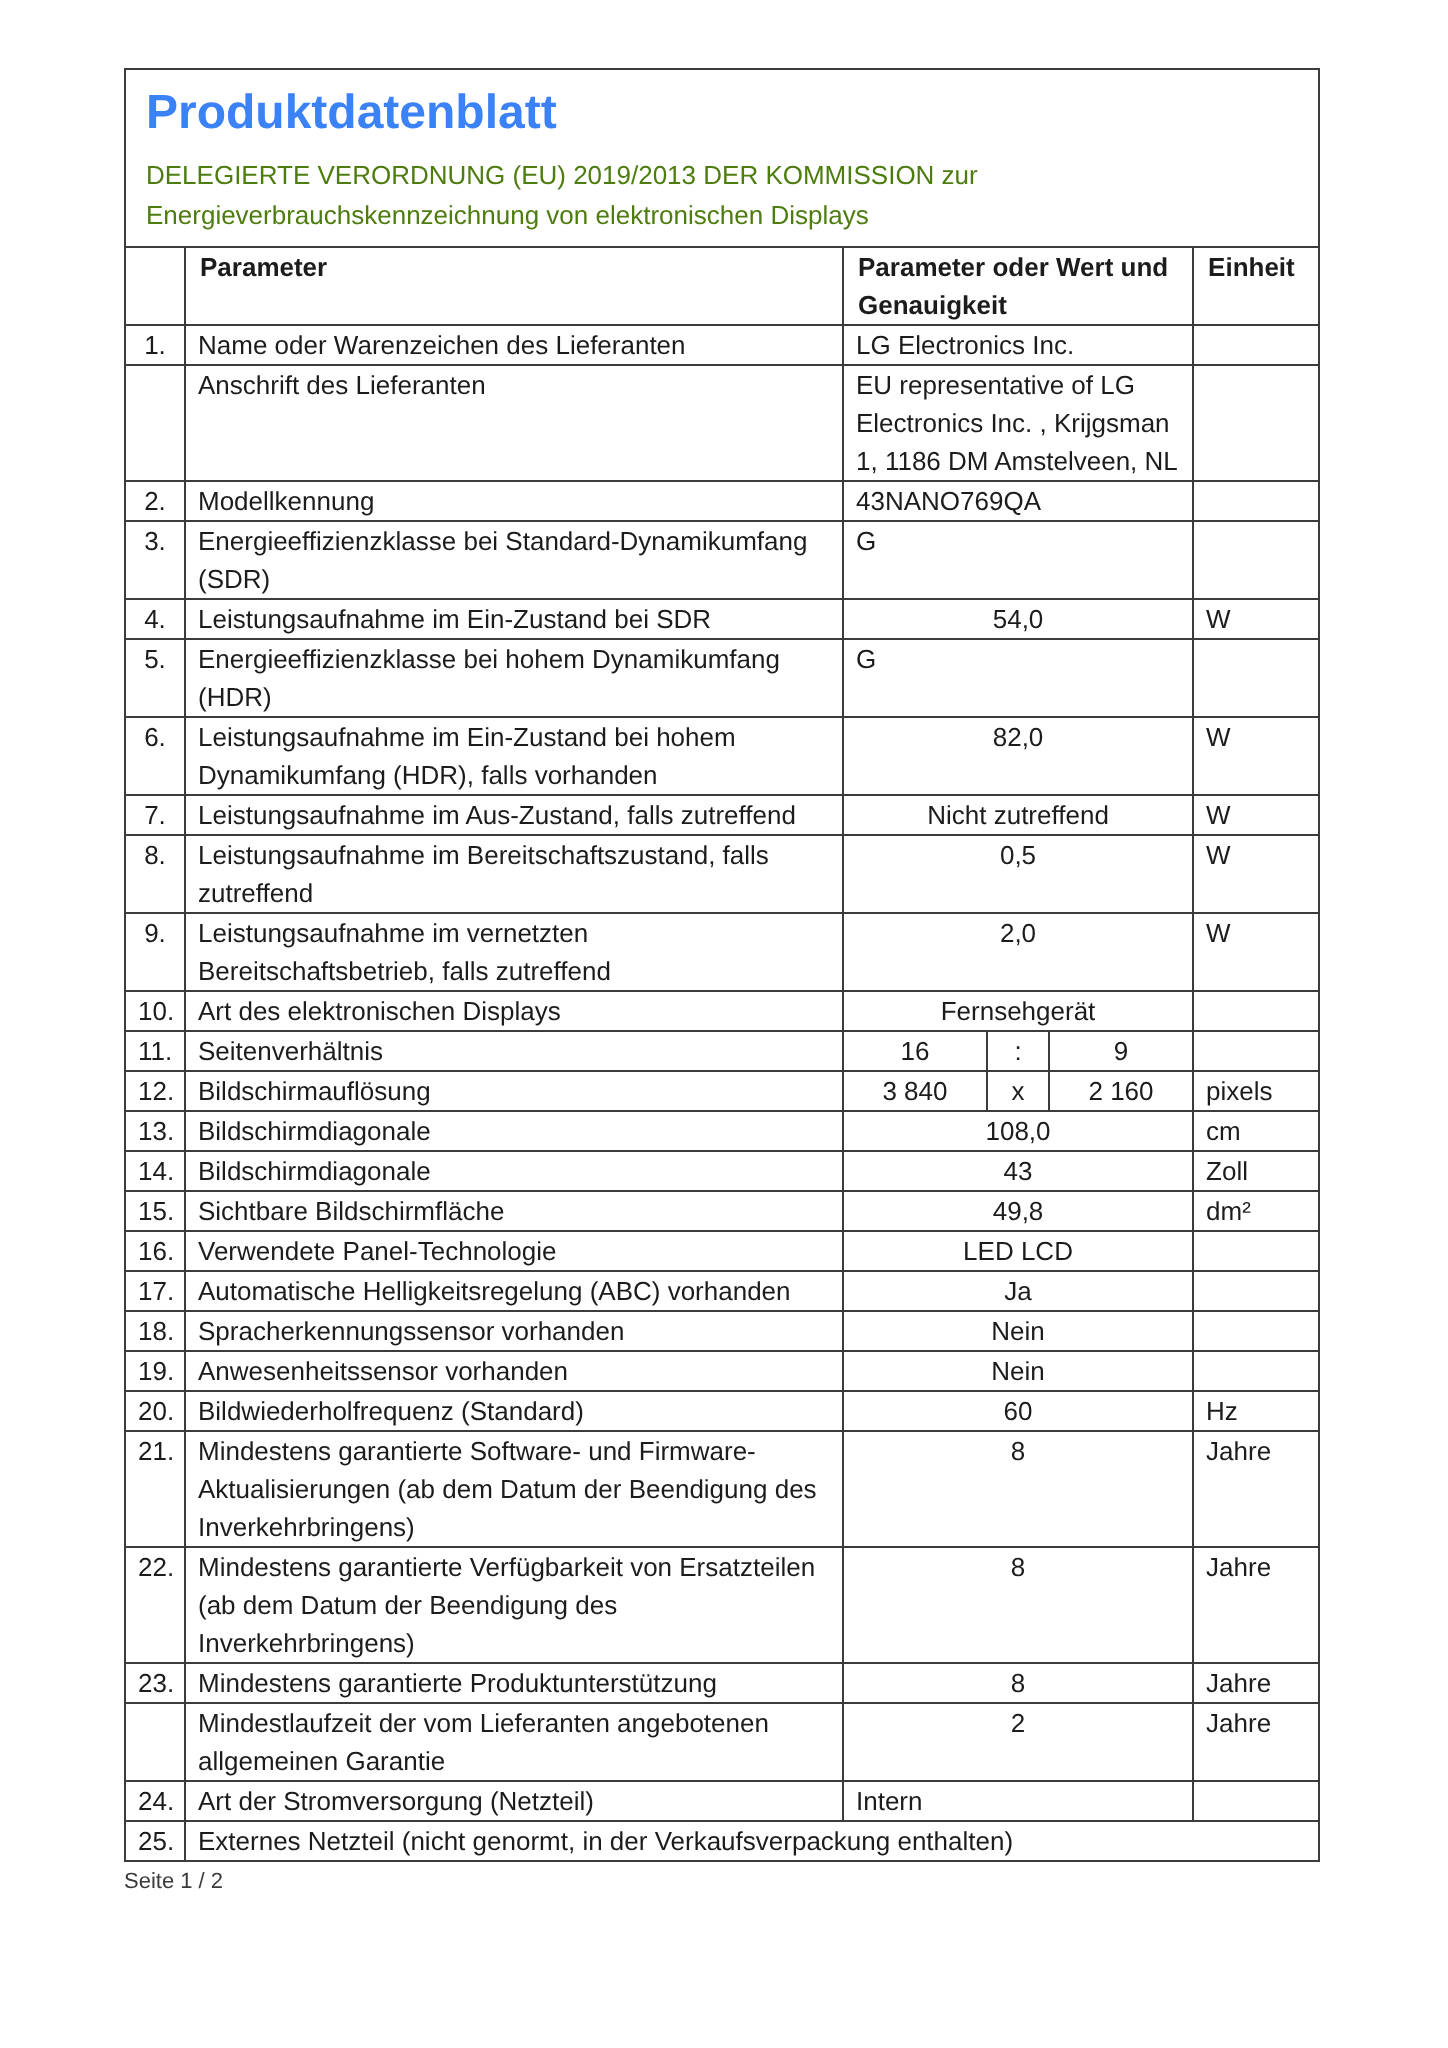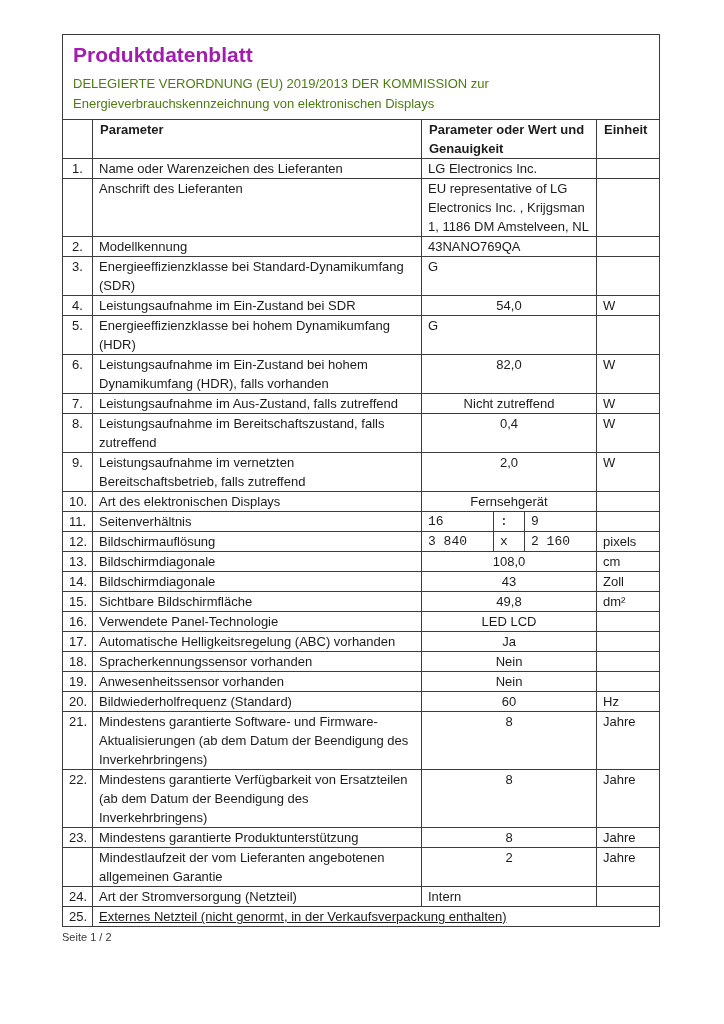--- a/index.html
+++ b/index.html
@@ -14,23 +14,23 @@
     position: absolute;
     left: 62px; top: 34px;
     width: 598px;
   }
   .sheet-header {
     border: 1.6px solid #3c3c3c;
     border-bottom: none;
     padding: 8px 10px 5px 10px;
   }
   .doc-title {
-    font-size: 21px;
+    font-size: 24px;
     font-weight: bold;
-    color: #a21caf;
+    color: #3b82f6;
     line-height: 1.15;
     margin-bottom: 7px;
   }
   .doc-subtitle {
     font-size: 13px;
     color: #4d7c0f;
     line-height: 20px;
   }
   table.datasheet {
     width: 100%;
@@ -47,23 +47,23 @@
   }
   table.datasheet th {
     text-align: left;
     font-weight: bold;
     padding-left: 7px;
   }
   td.num   { text-align: center; padding: 0 2px; }
   td.param { padding-left: 7px; }
   td.val-left  { text-align: left;  padding-left: 6px; }
   td.val-right { text-align: center; padding-right: 5px; }
-  td.val-center{ padding: 0 2px; font-family: Liberation Mono, monospace; }
+  td.val-center{ text-align: center; padding: 0 2px; }
   td.unit  { padding-left: 7px; }
-  td.merged{ padding-left: 7px; text-decoration: underline; }
+  td.merged{ padding-left: 7px; }
   .page-footer {
     font-size: 11px;
     color: #3a3a3a;
     padding-top: 4px;
     padding-right: 1px;
   }
 </style>
 </head>
 <body>
 
@@ -137,21 +137,21 @@
         </tr>
         <tr>
           <td class="num">7.</td>
           <td class="param">Leistungsaufnahme im Aus-Zustand, falls zutreffend</td>
           <td class="val-right" colspan="3">Nicht zutreffend</td>
           <td class="unit">W</td>
         </tr>
         <tr>
           <td class="num">8.</td>
           <td class="param">Leistungsaufnahme im Bereitschaftszustand, falls zutreffend</td>
-          <td class="val-right" colspan="3">0,4</td>
+          <td class="val-right" colspan="3">0,5</td>
           <td class="unit">W</td>
         </tr>
         <tr>
           <td class="num">9.</td>
           <td class="param">Leistungsaufnahme im vernetzten Bereitschaftsbetrieb, falls zutreffend</td>
           <td class="val-right" colspan="3">2,0</td>
           <td class="unit">W</td>
         </tr>
         <tr>
           <td class="num">10.</td>

